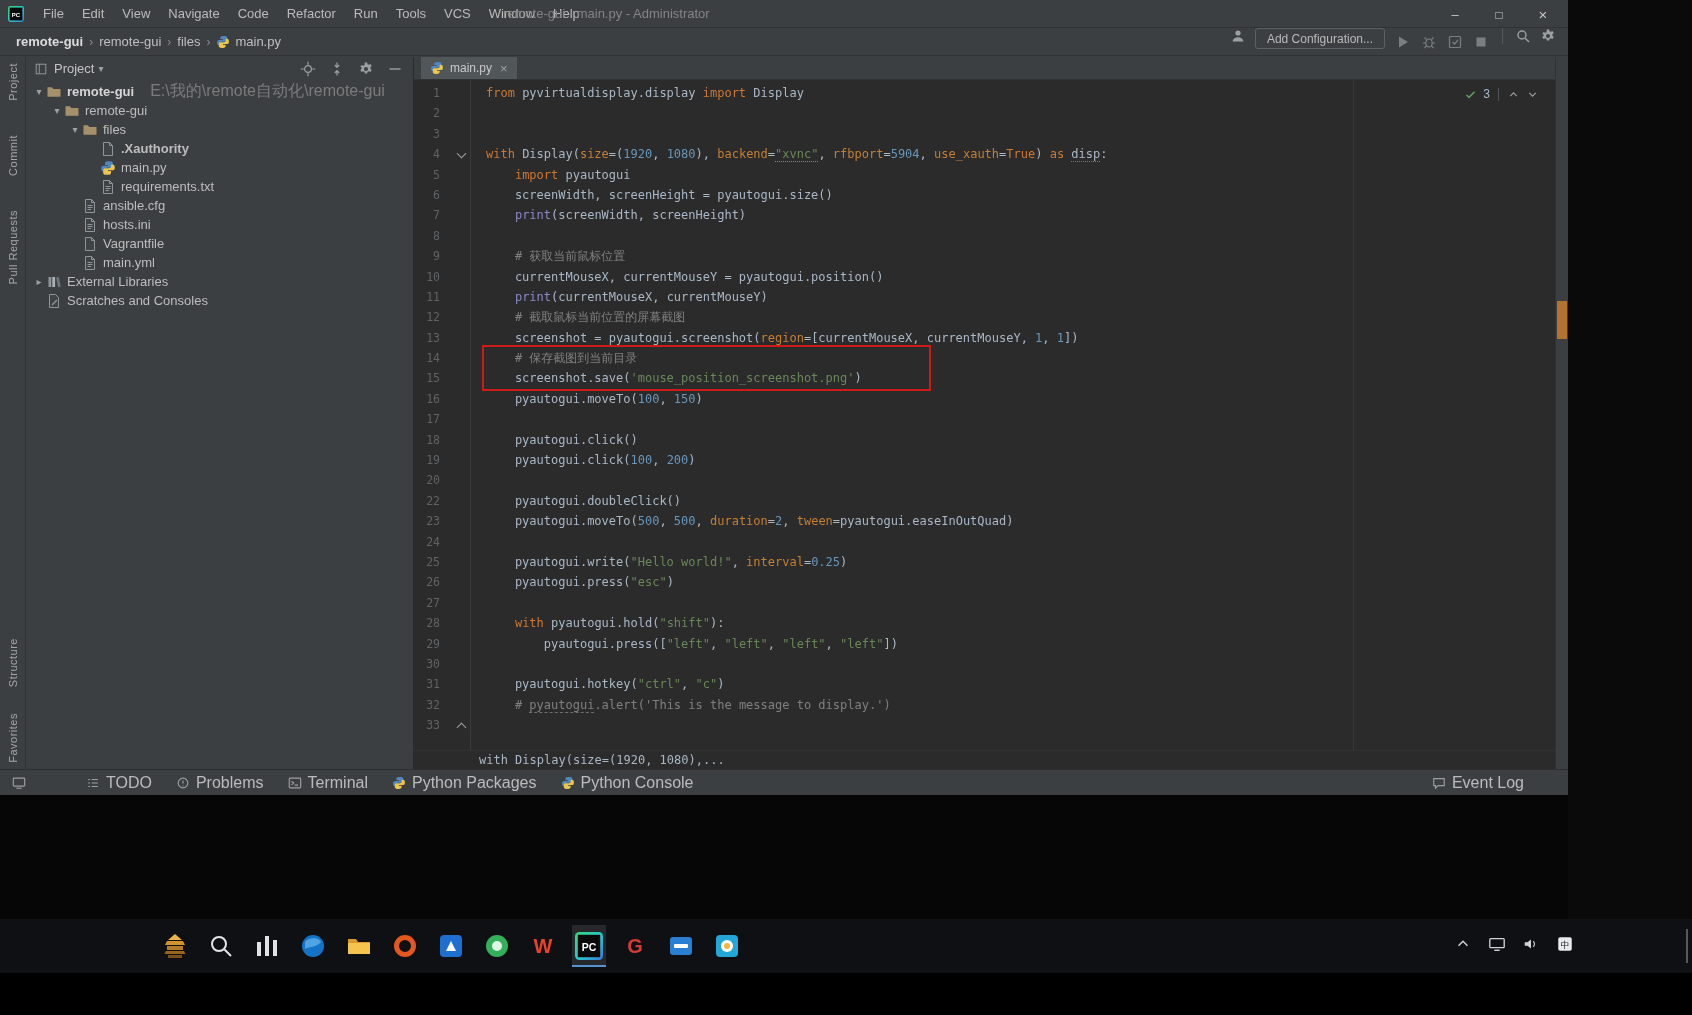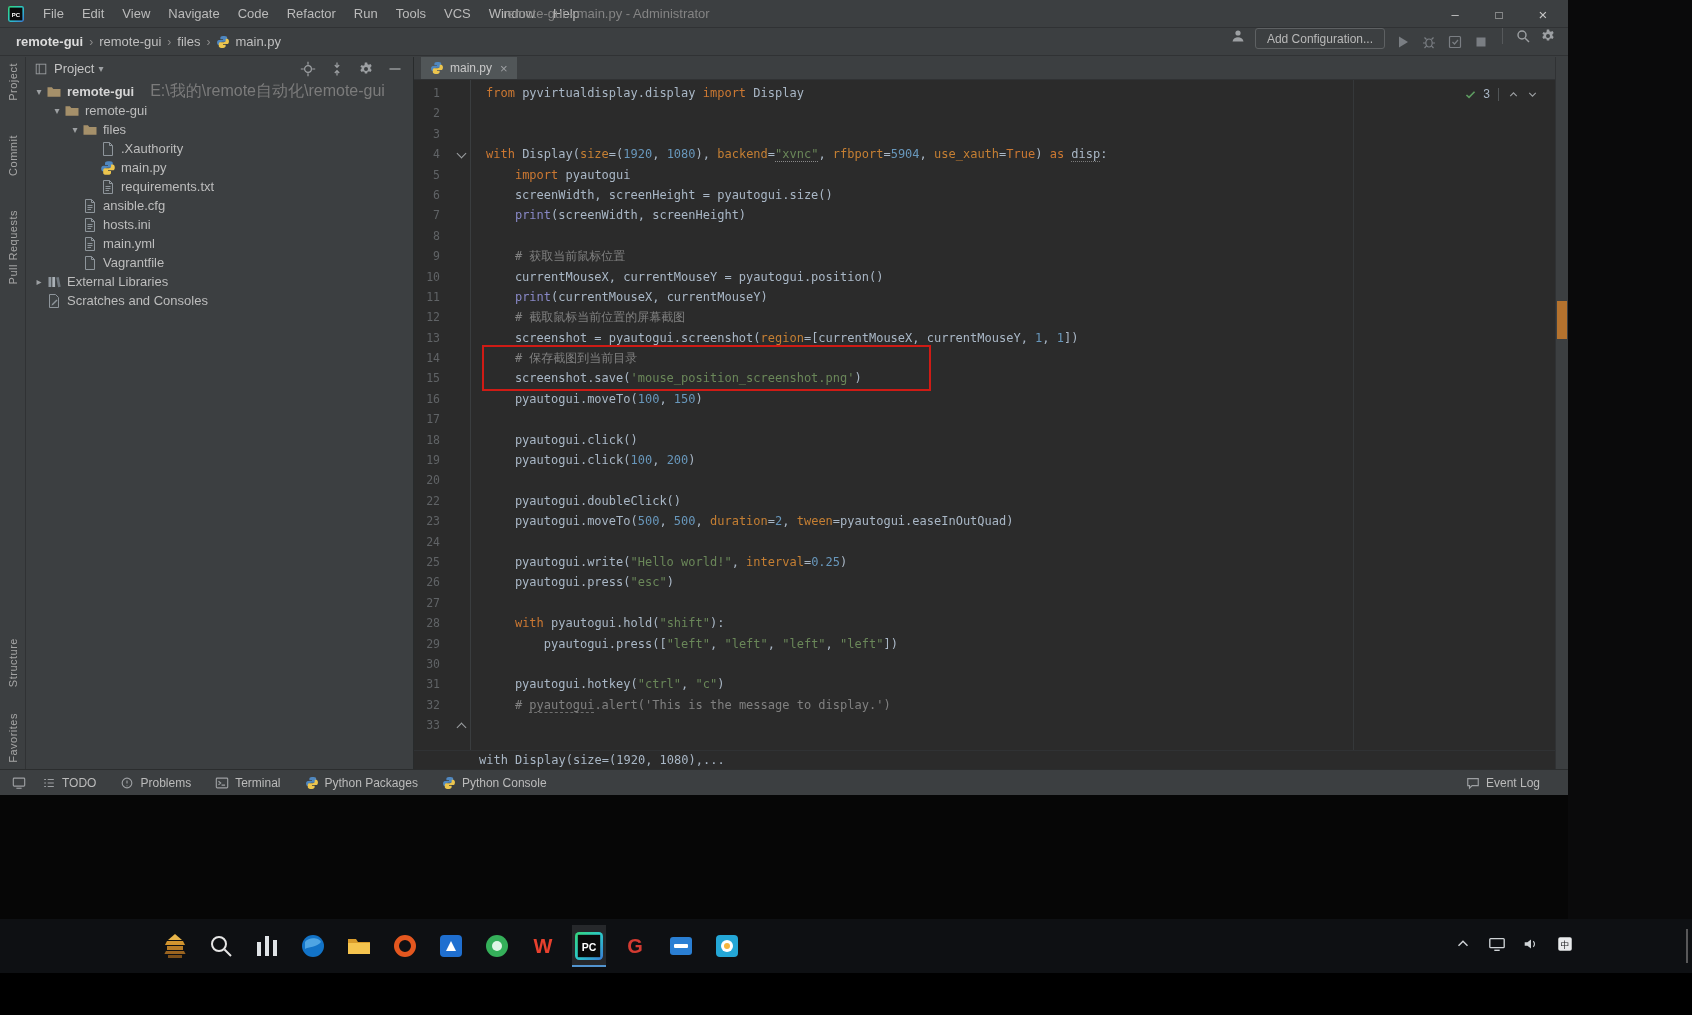--- a/index.html
+++ b/index.html
@@ -84,24 +84,24 @@
 .fold{position:absolute;left:42px;width:11px;height:11px;}
 .fold::before{content:"";position:absolute;left:2px;top:1px;width:6px;height:6px;border-right:1.5px solid #9da0a3;border-bottom:1.5px solid #9da0a3;}
 .fold.down::before{transform:rotate(45deg);}
 .fold.up::before{transform:rotate(-135deg);top:4px;}
 .annotation-box{position:absolute;left:68px;width:449px;border:2px solid #cf1b15;pointer-events:none;}
 .inspections{position:absolute;top:7px;right:16px;display:flex;align-items:center;gap:6px;font-size:12px;color:#a9b7c6;font-family:"Liberation Sans",sans-serif;}
 .insp-sep{width:1px;height:13px;background:#515557;margin:0 2px;}
 .context-bar{height:19px;border-top:1px solid #303234;display:flex;align-items:center;padding-left:65px;font-family:"DejaVu Sans Mono",monospace;font-size:12px;color:#a9b7c6;background:#2b2b2b;white-space:pre;}
 
 
-.statusbar{position:absolute;left:0;right:0;bottom:0;height:26px;background:#3c3f41;border-top:1px solid #2b2d2e;display:flex;align-items:center;font-size:12px;color:#bbb;padding:0 12px;}
+.statusbar{position:absolute;left:0;right:0;bottom:0;height:26px;background:#3c3f41;border-top:1px solid #2b2d2e;display:flex;align-items:center;font-size:16px;color:#bbb;padding:0 12px;gap:44px;}
 .sb-items{display:flex;align-items:center;gap:24px;margin-left:16px;}
 .sb-item{display:flex;align-items:center;gap:6px;}
-.sb-right{margin-left:auto;display:flex;align-items:center;gap:6px;margin-right:16px;}
+.sb-right{margin-left:auto;display:flex;align-items:center;gap:6px;margin-right:32px;}
 
 
 .taskbar{position:absolute;left:0;top:919px;width:1692px;height:54px;background:#0e1013;display:flex;align-items:center;}
 .task-icons{display:flex;align-items:center;gap:12px;margin-left:158px;}
 .task-app{width:34px;height:42px;display:flex;align-items:center;justify-content:center;position:relative;}
 .task-app.active{background:rgba(255,255,255,.10);box-shadow:inset 0 -2px 0 #5294cf;}
 .tray{position:absolute;right:118px;top:0;height:54px;display:flex;align-items:center;gap:16px;}
 .show-desktop{position:absolute;right:4px;top:10px;bottom:10px;width:2px;background:#777;opacity:.7;}
 .below-bar{position:absolute;left:0;top:973px;width:1692px;height:42px;background:#000;}
 
@@ -308,21 +308,21 @@
             </div>
             <div class="tree-row" style="padding-left: 42px;">
               <span class="tree-chevron">▾</span>
               <span class="icon ">
                 <svg viewBox="0 0 16 16">
                   <path d="M1.5 3.2h4.4l1.4 1.8h7.2v7.8h-13z" fill="#a5906a"></path>
                 </svg>
               </span>
               <span class="tree-label">files</span>
             </div>
-            <div class="tree-row" style="padding-left: 60px;">
+            <div class="tree-row" style="padding-left: 60px; font-weight: bold;">
               <span class="tree-chevron"></span>
               <span class="icon ">
                 <svg viewBox="0 0 16 16">
                   <path d="M3.5 1.5h6l3 3v10h-9z" fill="#3f4345" stroke="#8e959b"></path>
                   <path d="M9.5 1.5v3h3" fill="none" stroke="#8e959b"></path>
                 </svg>
               </span>
               <span class="tree-label">.Xauthority</span>
             </div>
             <div class="tree-row" style="padding-left: 60px;">
@@ -367,34 +367,34 @@
                 </svg>
               </span>
               <span class="tree-label">hosts.ini</span>
             </div>
             <div class="tree-row" style="padding-left: 42px;">
               <span class="tree-chevron"></span>
               <span class="icon ">
                 <svg viewBox="0 0 16 16">
                   <path d="M3.5 1.5h6l3 3v10h-9z" fill="#3f4345" stroke="#8e959b"></path>
                   <path d="M9.5 1.5v3h3" fill="none" stroke="#8e959b"></path>
-                  <path d="M5.5 7.5h5M5.5 9.5h5M5.5 11.5h3.5" stroke="#8e959b"></path>
-                </svg>
-              </span>
-              <span class="tree-label">main.yml</span>
+                </svg>
+              </span>
+              <span class="tree-label">Vagrantfile</span>
             </div>
             <div class="tree-row" style="padding-left: 42px;">
               <span class="tree-chevron"></span>
               <span class="icon ">
                 <svg viewBox="0 0 16 16">
                   <path d="M3.5 1.5h6l3 3v10h-9z" fill="#3f4345" stroke="#8e959b"></path>
                   <path d="M9.5 1.5v3h3" fill="none" stroke="#8e959b"></path>
-                </svg>
-              </span>
-              <span class="tree-label">Vagrantfile</span>
+                  <path d="M5.5 7.5h5M5.5 9.5h5M5.5 11.5h3.5" stroke="#8e959b"></path>
+                </svg>
+              </span>
+              <span class="tree-label">main.yml</span>
             </div>
             <div class="tree-row" style="padding-left: 6px;">
               <span class="tree-chevron">▸</span>
               <span class="icon ">
                 <svg viewBox="0 0 16 16">
                   <rect x="2.5" y="3" width="2.8" height="10" fill="#8f979e"></rect>
                   <rect x="6.3" y="3" width="2.8" height="10" fill="#aab1b7"></rect>
                   <path d="M10.2 3.4l2.6-.5 1.9 9.8-2.6.5z" fill="#6f777e"></path>
                 </svg>
               </span>

